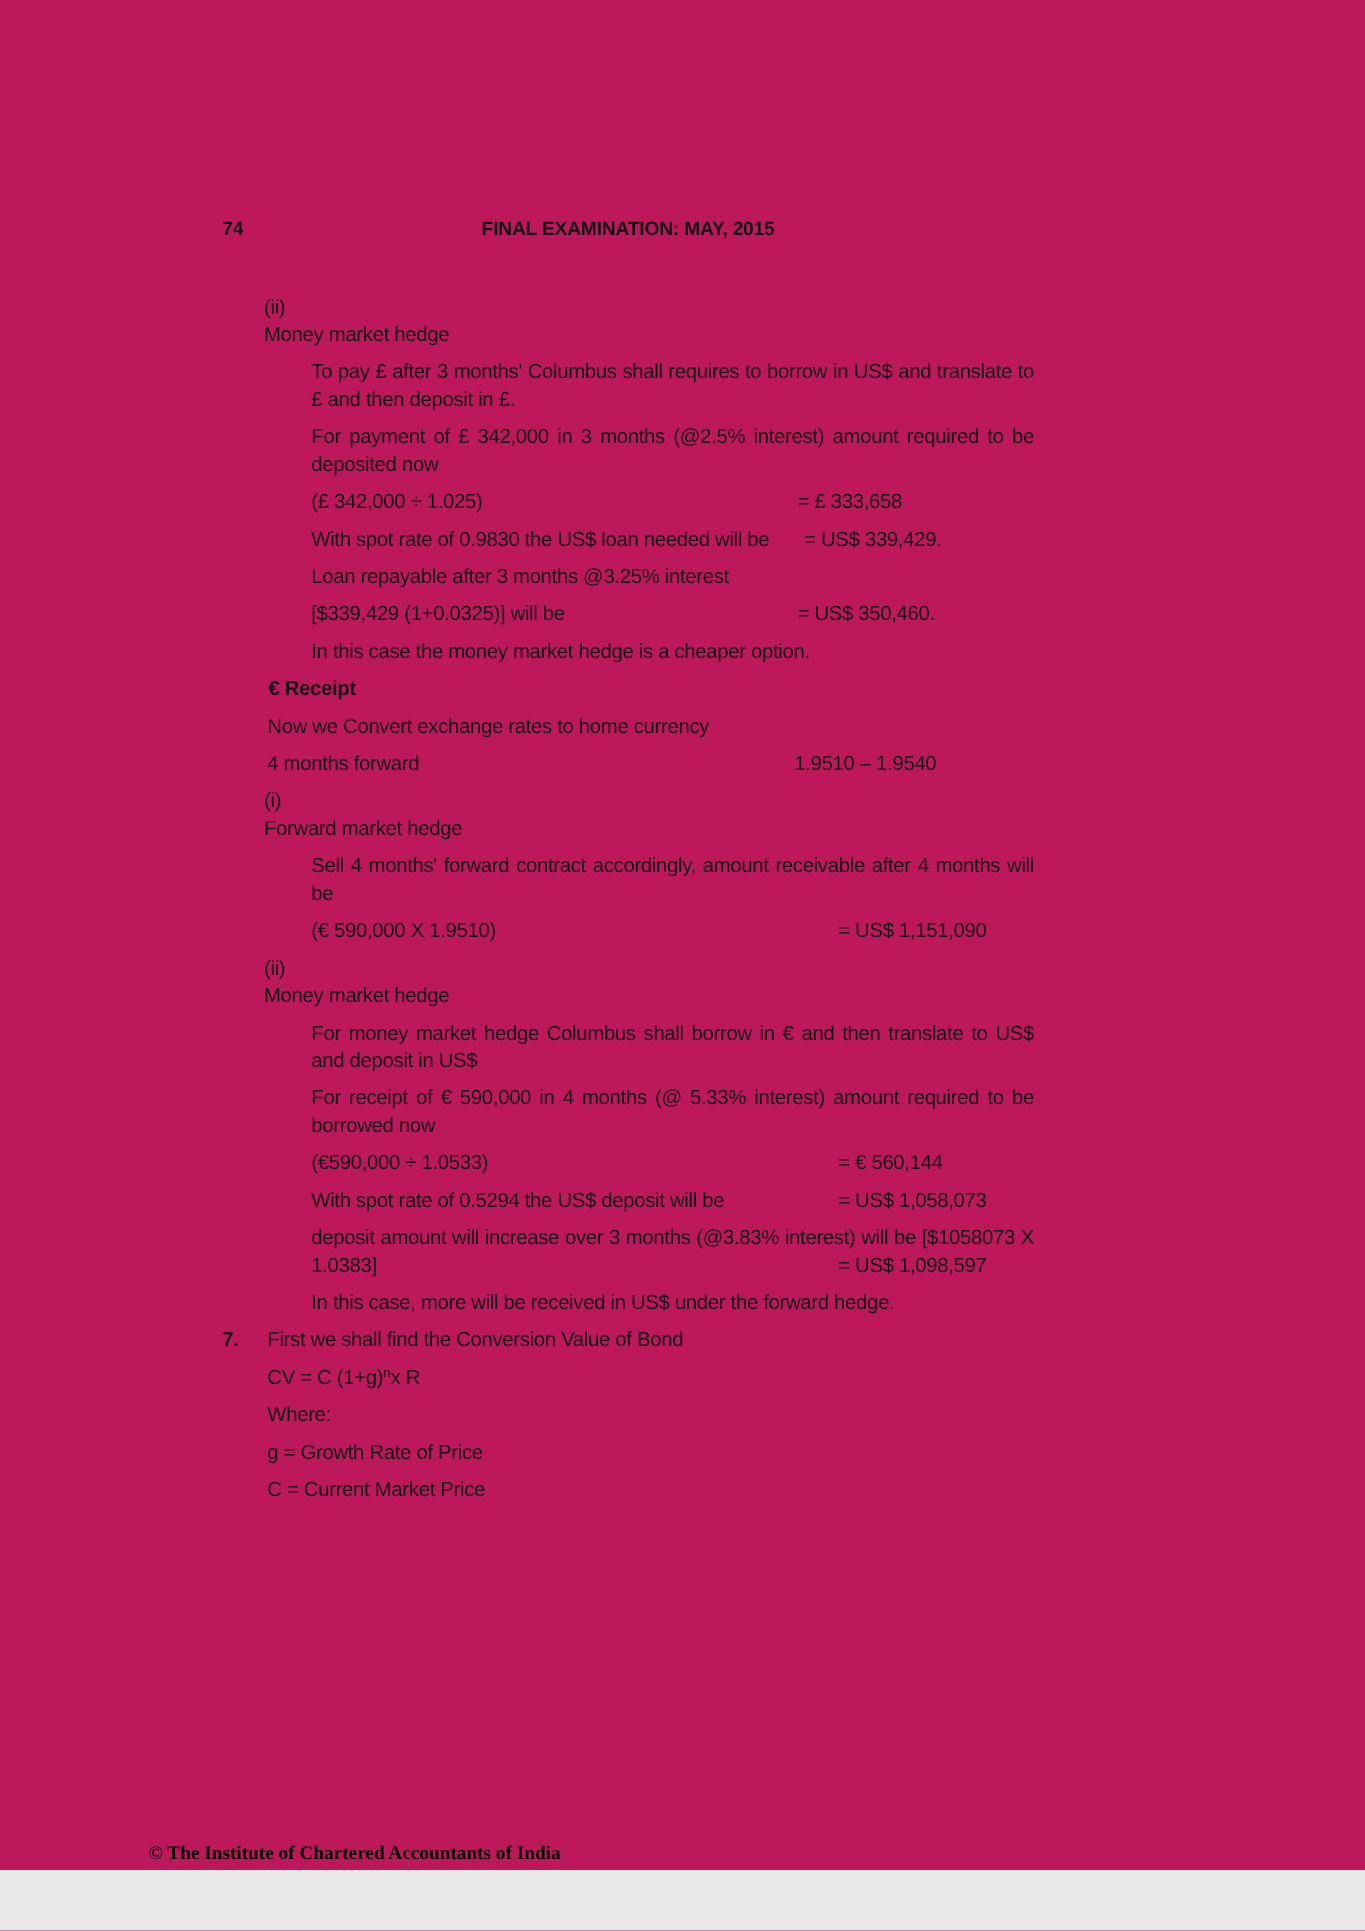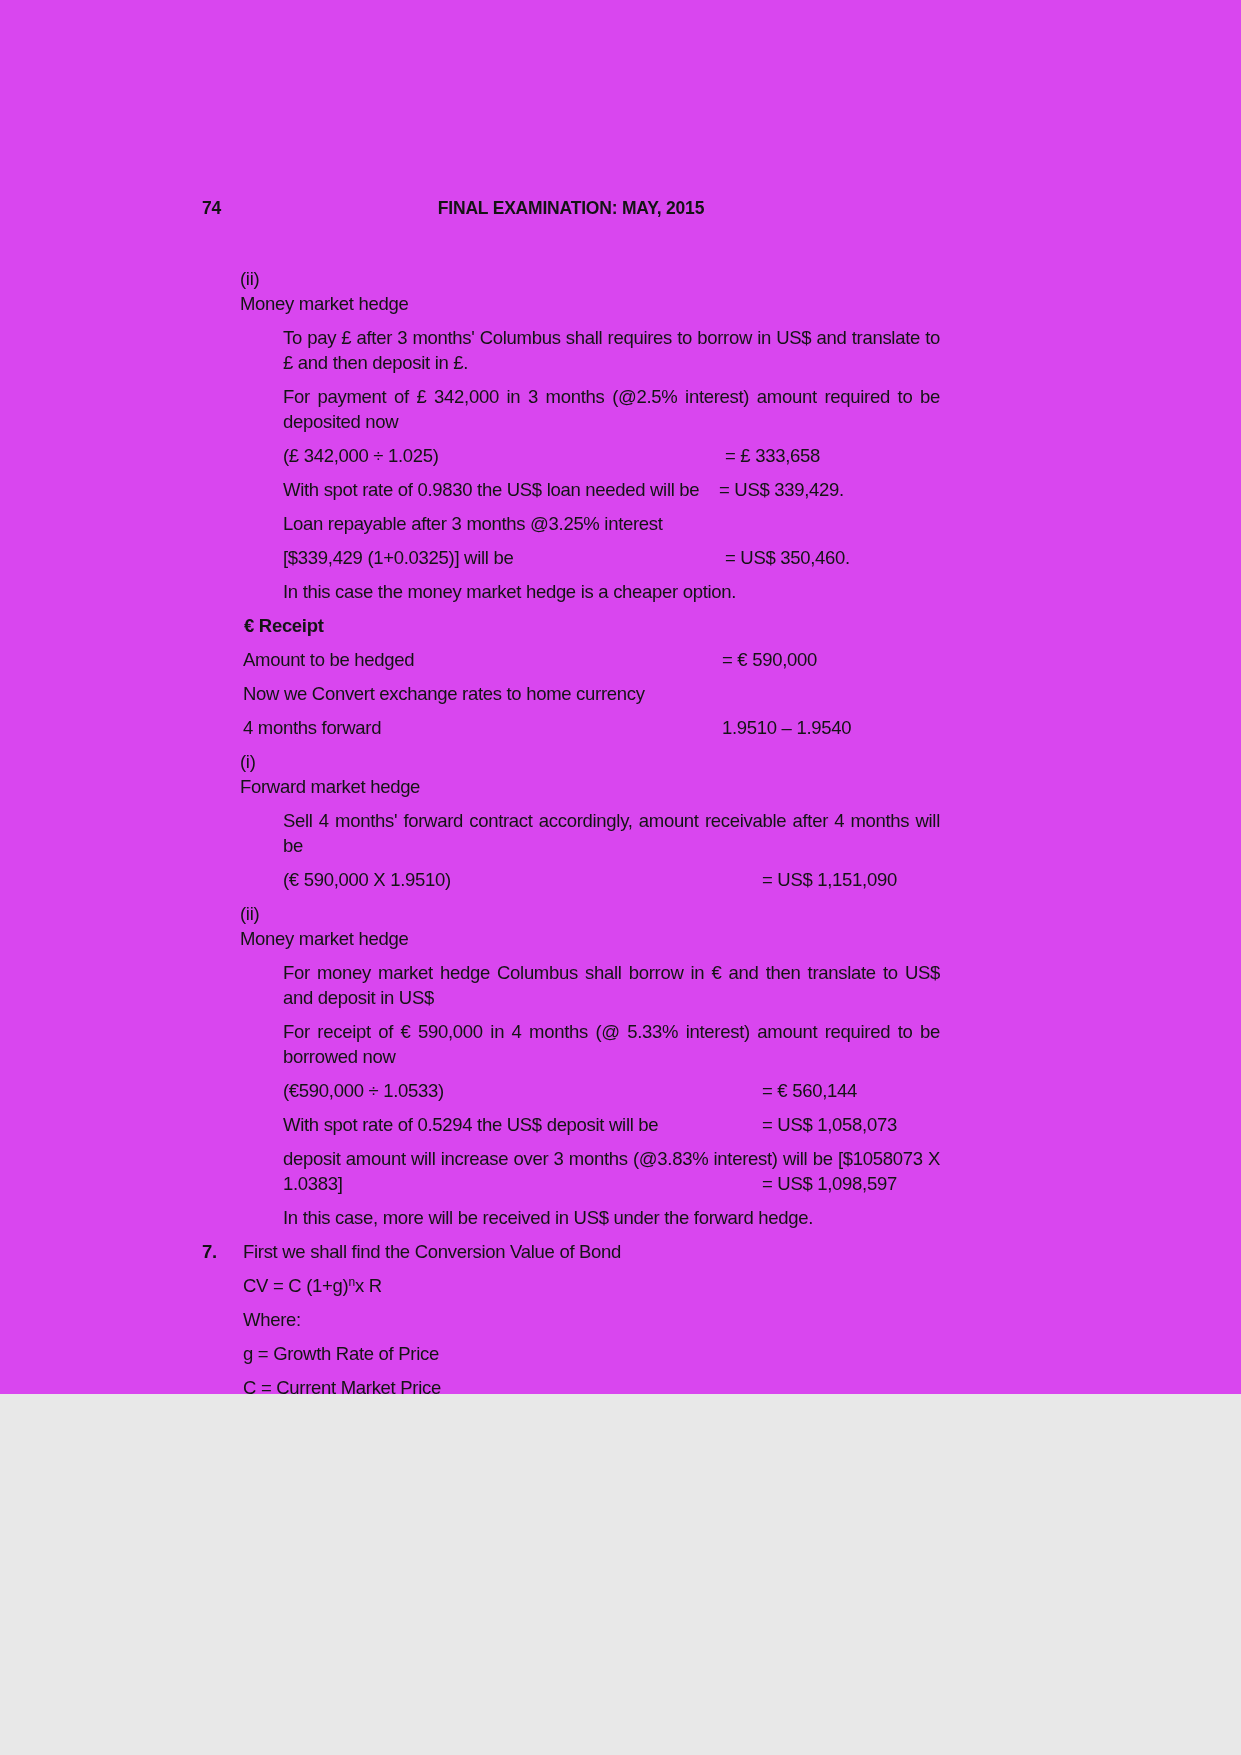--- a/index.html
+++ b/index.html
@@ -1,20 +1,20 @@
 <!DOCTYPE html>
 <html><head>
 <meta charset="utf-8">
 <style>
   html,body{margin:0;padding:0;background:#e8e8e8;}
   .page{
     position:relative;
-    width:1241px;height:1394px;
+    width:1241px;height:1700px;
     margin:0 auto;
-    background:#d946ef;
+    background:#be185d;
     font-family:"Liberation Sans","DejaVu Sans",sans-serif;
     color:#141414;
     overflow:hidden;
   }
   
   .hdr{
     position:absolute;top:198px;left:202px;width:738px;
     display:flex;align-items:baseline;
     font-weight:bold;font-size:17.5px;letter-spacing:-0.2px;
   }
@@ -32,21 +32,21 @@
   
   .ind2{margin-left:81px;}
   
   .ind1{margin-left:41px;}
   .para{text-align:justify;}
   .bold{font-weight:bold;margin-left:42px;}
   
   .row{position:relative;}
   .row .val{position:absolute;top:0;white-space:nowrap;}
   .va{left:442px;}
-  .vb{left:436px;}
+  .vb{left:448px;}
   .vc{left:479px;}
   
   .jline{text-align:justify;text-align-last:justify;}
   
   .qrow{display:flex;}
   .qrow .qnum{width:41px;flex:none;font-weight:bold;}
   sup{font-size:12px;line-height:0;vertical-align:6px;letter-spacing:0;}
   
   .ftr{
     position:absolute;top:1674px;left:135px;
@@ -81,24 +81,20 @@
       <span class="val vb">= US$ 339,429.</span>
     </div>
     <div class="blk ind2">Loan repayable after 3 months @3.25% interest</div>
     <div class="blk ind2 row">
       <span>[$339,429 (1+0.0325)] will be</span>
       <span class="val va">= US$ 350,460.</span>
     </div>
     <div class="blk ind2">In this case the money market hedge is a cheaper option.</div>
 
     <div class="blk ind1 bold">€ Receipt</div>
-    <div class="blk ind1 row">
-      <span>Amount to be hedged</span>
-      <span class="val vc">= € 590,000</span>
-    </div>
     <div class="blk ind1">Now we Convert exchange rates to home currency</div>
     <div class="blk ind1 row">
       <span>4 months forward</span>
       <span class="val vc">1.9510 – 1.9540</span>
     </div>
 
     <div class="blk li">
       <span class="marker">(i)</span>
       <span>Forward market hedge</span>
     </div>

